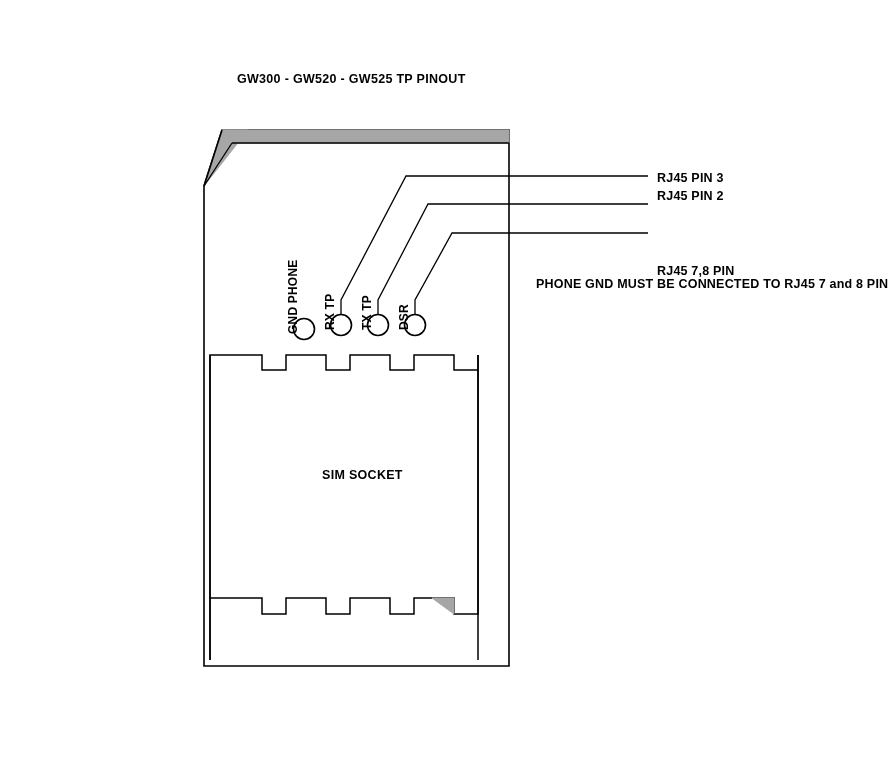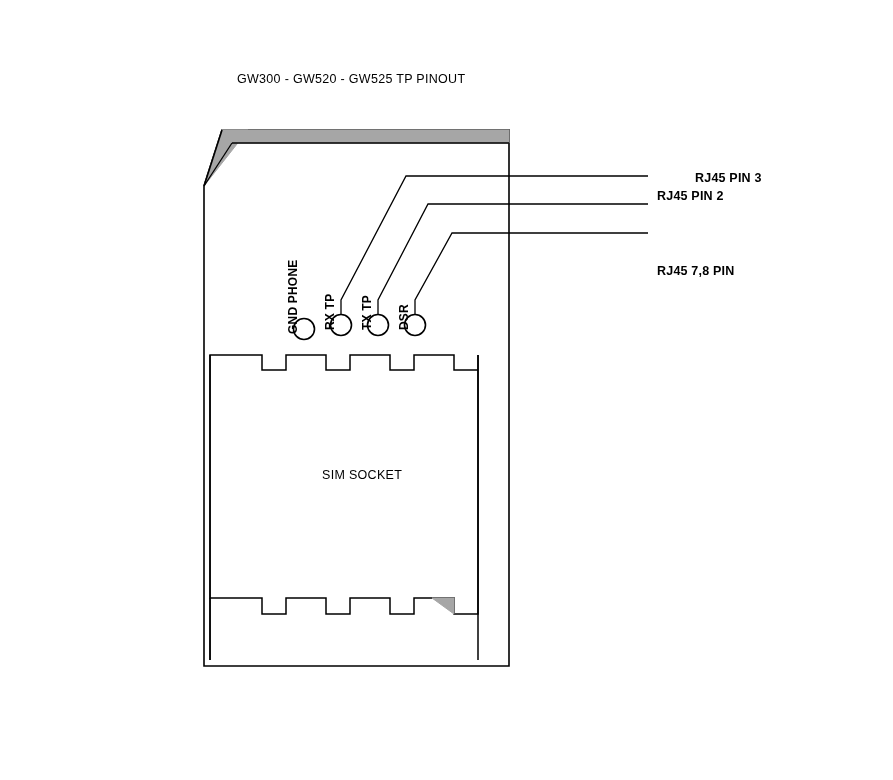--- a/index.html
+++ b/index.html
@@ -32,42 +32,42 @@
     font-size: 12.5px;
     letter-spacing: 0.2px;
     white-space: pre;
     line-height: 1.35;
   }
   .title {
     font-size: 12.5px;
     letter-spacing: 0.3px;
   }
   .bold {
-    font-weight: normal;
+    font-weight: bold;
   }
   .note {
     font-size: 12.5px;
     font-weight: bold;
     line-height: 1.38;
   }
   .vert {
     position: absolute;
     font-size: 12px;
     font-weight: bold;
     transform: rotate(-90deg);
     transform-origin: left bottom;
     white-space: pre;
   }
   .tp-label {
     letter-spacing: 0.2px;
   }
   .simtext {
     position: absolute;
     font-size: 12.5px;
-    font-weight: normal;
+    font-weight: bold;
     letter-spacing: 0.3px;
   }
   .pinlabel {
     font-weight: bold;
   }
 </style>
 </head>
 <body>
 
 <div id="stage">
@@ -113,20 +113,21 @@
     </g>
   </svg>
 
   <div class="lbl title bold" style="left:237px; top:71px;">GW300 - GW520 - GW525 TP PINOUT</div>
 
   <div class="vert tp-label" style="left:300px; top:320px;">GND PHONE</div>
   <div class="vert tp-label" style="left:337px; top:316px;">RX TP</div>
   <div class="vert tp-label" style="left:374px; top:316px;">TX TP</div>
   <div class="vert tp-label" style="left:411px; top:316px;">DSR</div>
 
-  <div class="lbl pinlabel" style="left:695px; top:170px;">RJ45 PIN 3</div>
+  <div class="lbl pinlabel" style="left:657px; top:170px;">RJ45 PIN 3</div>
   <div class="lbl pinlabel" style="left:657px; top:188px;">RJ45 PIN 2</div>
   <div class="lbl pinlabel" style="left:657px; top:227px;margin-top:36px;">RJ45 7,8 PIN</div>
 
+  <div class="lbl note" style="left:536px; top:276px;">PHONE GND MUST BE CONNECTED TO RJ45 7 and 8 PIN</div>
 
   <div class="simtext" style="left:322px; top:468px;">SIM SOCKET</div>
 
 </div>
 
 </body></html>

